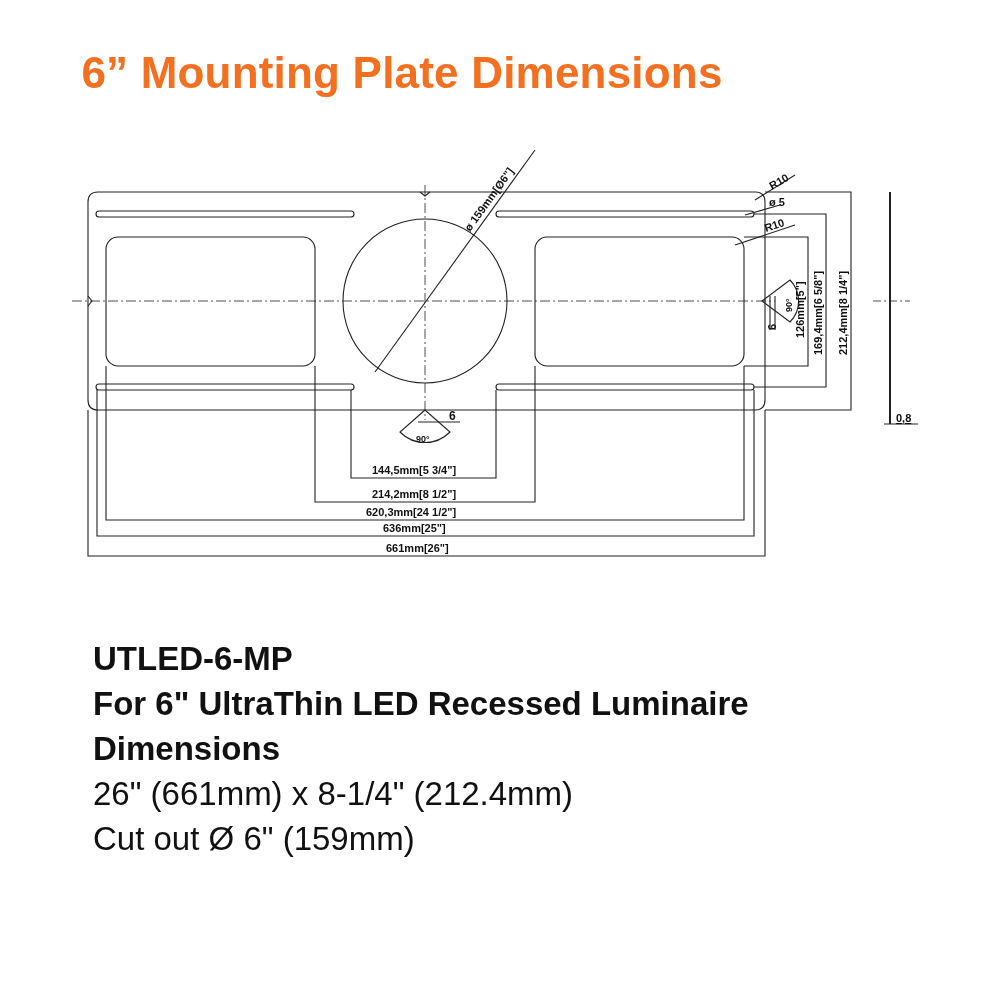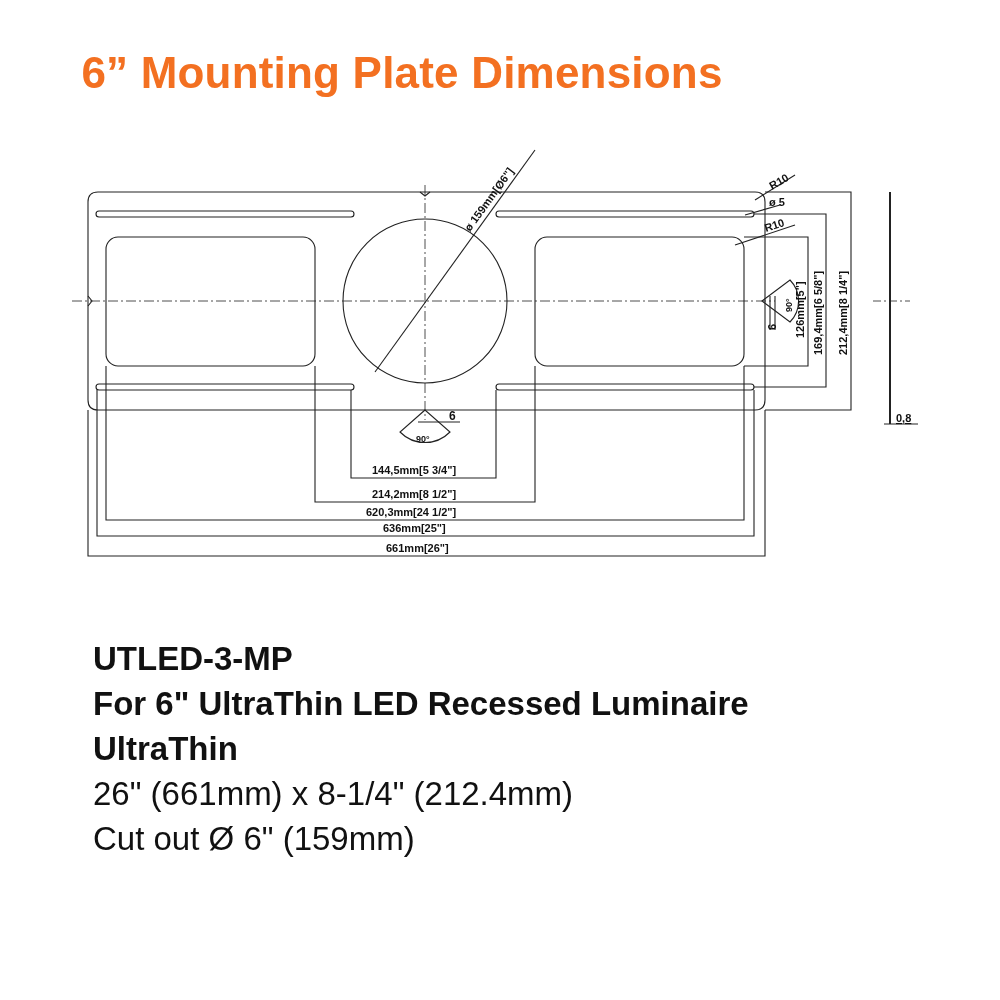--- a/index.html
+++ b/index.html
@@ -85,18 +85,18 @@
     <text x="416" y="442" font-size="9">90°</text>
     <text x="372" y="474">144,5mm[5 3/4"]</text>
     <text x="372" y="498">214,2mm[8 1/2"]</text>
     <text x="366" y="516">620,3mm[24 1/2"]</text>
     <text x="383" y="532">636mm[25"]</text>
     <text x="386" y="552">661mm[26"]</text>
   </g>
 </svg>
 
 <div class="info">
-  <div class="line bold">UTLED-3-MP</div>
+  <div class="line bold">UTLED-6-MP</div>
   <div class="line bold">For 6" UltraThin LED Recessed Luminaire</div>
-  <div class="line bold">UltraThin</div>
+  <div class="line bold">Dimensions</div>
   <div class="line">26" (661mm) x 8-1/4" (212.4mm)</div>
   <div class="line">Cut out Ø 6" (159mm)</div>
 </div>
 
 </body></html>

